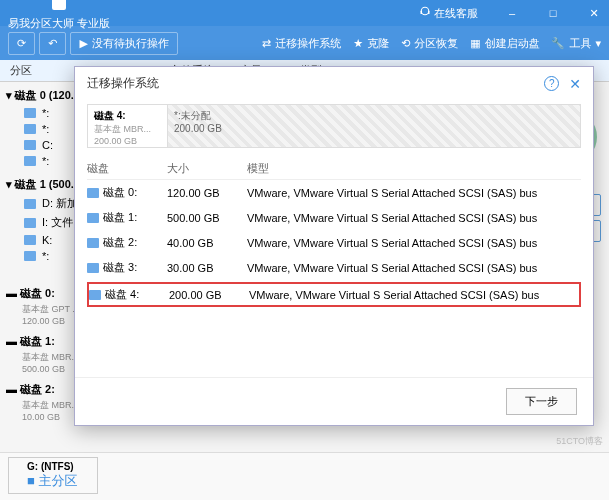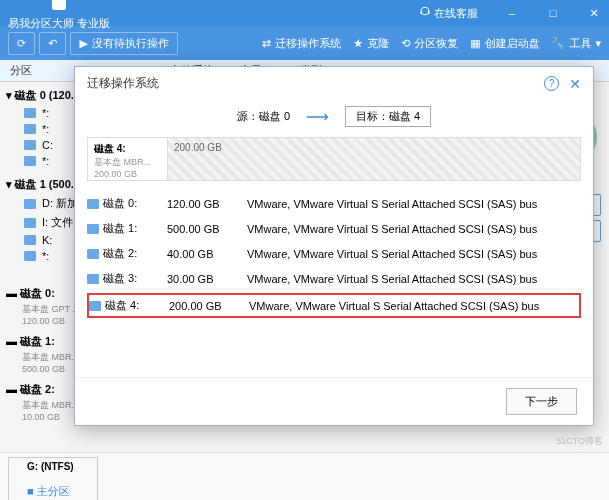--- a/index.html
+++ b/index.html
@@ -23,21 +23,21 @@
 .sidebar { width: 100%; padding: 4px 6px; overflow: hidden; }
 .disk-group { margin-bottom: 6px; }
 .disk-hdr { font-weight: bold; font-size: 11px; padding: 2px 0; }
 .disk-sub { font-size: 9px; color: #888; padding-left: 16px; }
 .part-row { padding: 2px 0 2px 18px; display: flex; align-items: center; gap: 6px; font-size: 11px; }
 .drive-icon { width: 12px; height: 10px; background: #6aa9e8; border-radius: 1px; }
 .bottom { border-top: 1px solid #ddd; background: #f9f9f9; padding: 4px 8px; font-size: 10px; height: 48px; }
 .bottom-row { display: flex; gap: 12px; }
 .bottom-cell { border: 1px solid #ccc; padding: 3px 18px; min-width: 90px; }
 .bottom-cell .hdr { font-weight: bold; font-size: 10px; }
-.bottom-cell .sub { color: #3b8dde; font-size: 11px; margin-top: 12px; }
+.bottom-cell .sub { color: #3b8dde; font-size: 13px; }
 .right-panel { position: absolute; right: 8px; top: 88px; width: 60px; text-align: center; font-size: 9px; color: #5a9ad6; }
 .ring { width: 52px; height: 52px; border: 5px solid #8dc8a8; border-radius: 50%; margin: 0 auto 4px; }
 .action-btn { border: 1px solid #5a9ad6; color: #5a9ad6; padding: 3px 0; margin: 4px 0; border-radius: 2px; cursor: pointer; font-size: 10px; }
 
 .modal { position: absolute; left: 74px; top: 66px; width: 520px; height: 360px; background: #fff; border: 1px solid #aac; box-shadow: 0 4px 20px rgba(0,0,0,0.3); z-index: 100; display: flex; flex-direction: column; }
 .modal-hdr { padding: 8px 12px; display: flex; align-items: center; font-size: 12px; color: #333; }
 .modal-hdr-right { margin-left: auto; display: flex; gap: 10px; color: #3b8dde; }
 .close-x { cursor: pointer; font-size: 14px; }
 .help-q { cursor: pointer; font-size: 13px; border: 1px solid #3b8dde; border-radius: 50%; width: 15px; height: 15px; display: flex; align-items: center; justify-content: center; font-size: 10px; }
 .src-tgt { display: flex; justify-content: center; align-items: center; gap: 16px; padding: 6px 0; font-size: 11px; }
@@ -209,36 +209,37 @@
 <div class="watermark">51CTO博客</div>
 
 <div class="modal">
   <div class="modal-hdr">
     <span>迁移操作系统</span>
     <div class="modal-hdr-right">
       <span class="help-q">?</span>
       <span class="close-x">✕</span>
     </div>
   </div>
-  <div class="src-tgt">
-    <span>源：磁盘 0</span>
-    <span class="arrow">⟶</span>
-    <span class="tgt-box">目标：磁盘 4</span>
-  </div>
   <div class="target-strip">
     <div class="target-left">
       <div class="dn">磁盘 4:</div>
       <div class="ds">基本盘 MBR...</div>
       <div class="ds">200.00 GB</div>
     </div>
     <div class="target-right">
+      <div>*:未分配</div>
       <div>200.00 GB</div>
     </div>
   </div>
   <div class="disk-table">
+    <div class="dt-hdr">
+      <div class="dt-disk">磁盘</div>
+      <div class="dt-size">大小</div>
+      <div class="dt-model">模型</div>
+    </div>
     <div class="dt-row">
         <div class="dt-disk">
           <div class="drive-icon"></div>
           <span>磁盘 0:</span>
         </div>
         <div class="dt-size">120.00 GB</div>
         <div class="dt-model">VMware, VMware Virtual S Serial Attached SCSI (SAS) bus</div>
       </div>
     <div class="dt-row">
         <div class="dt-disk">

